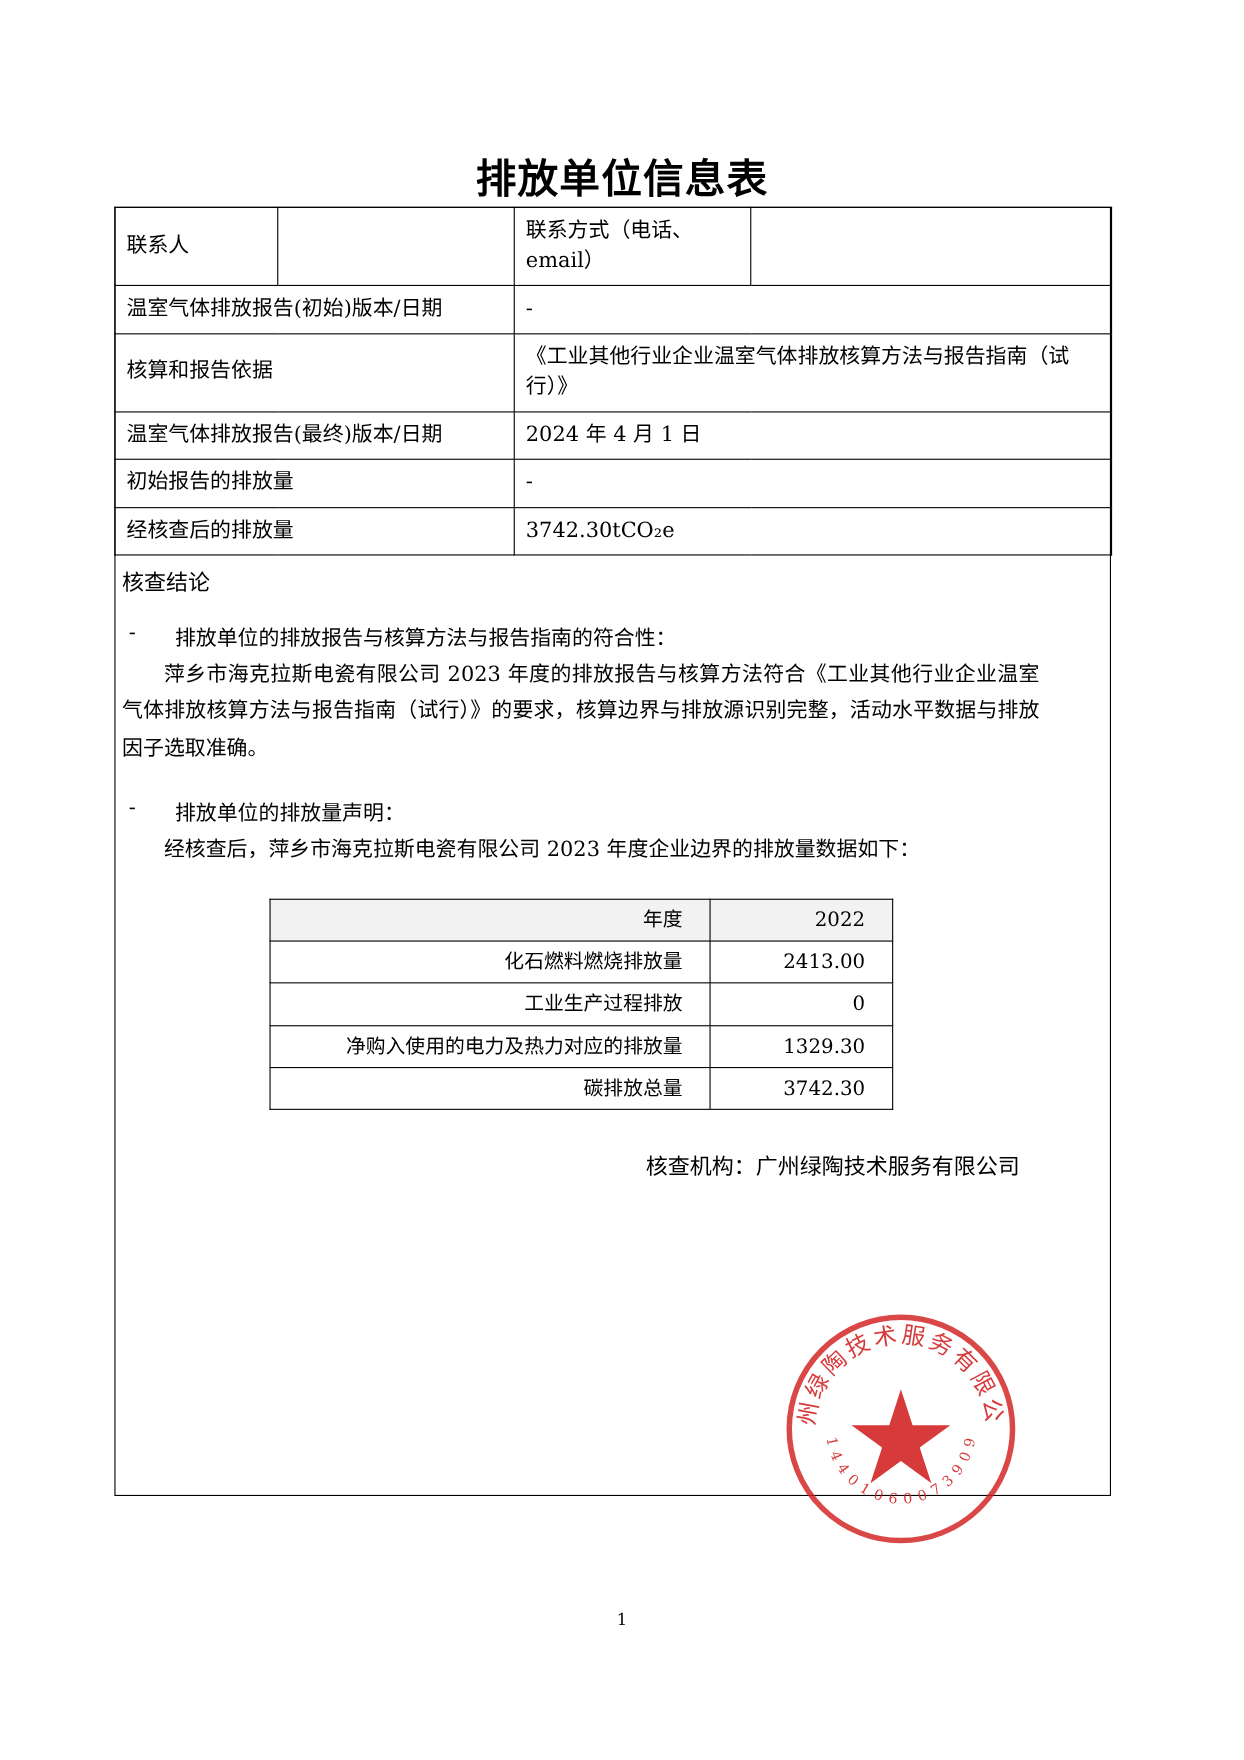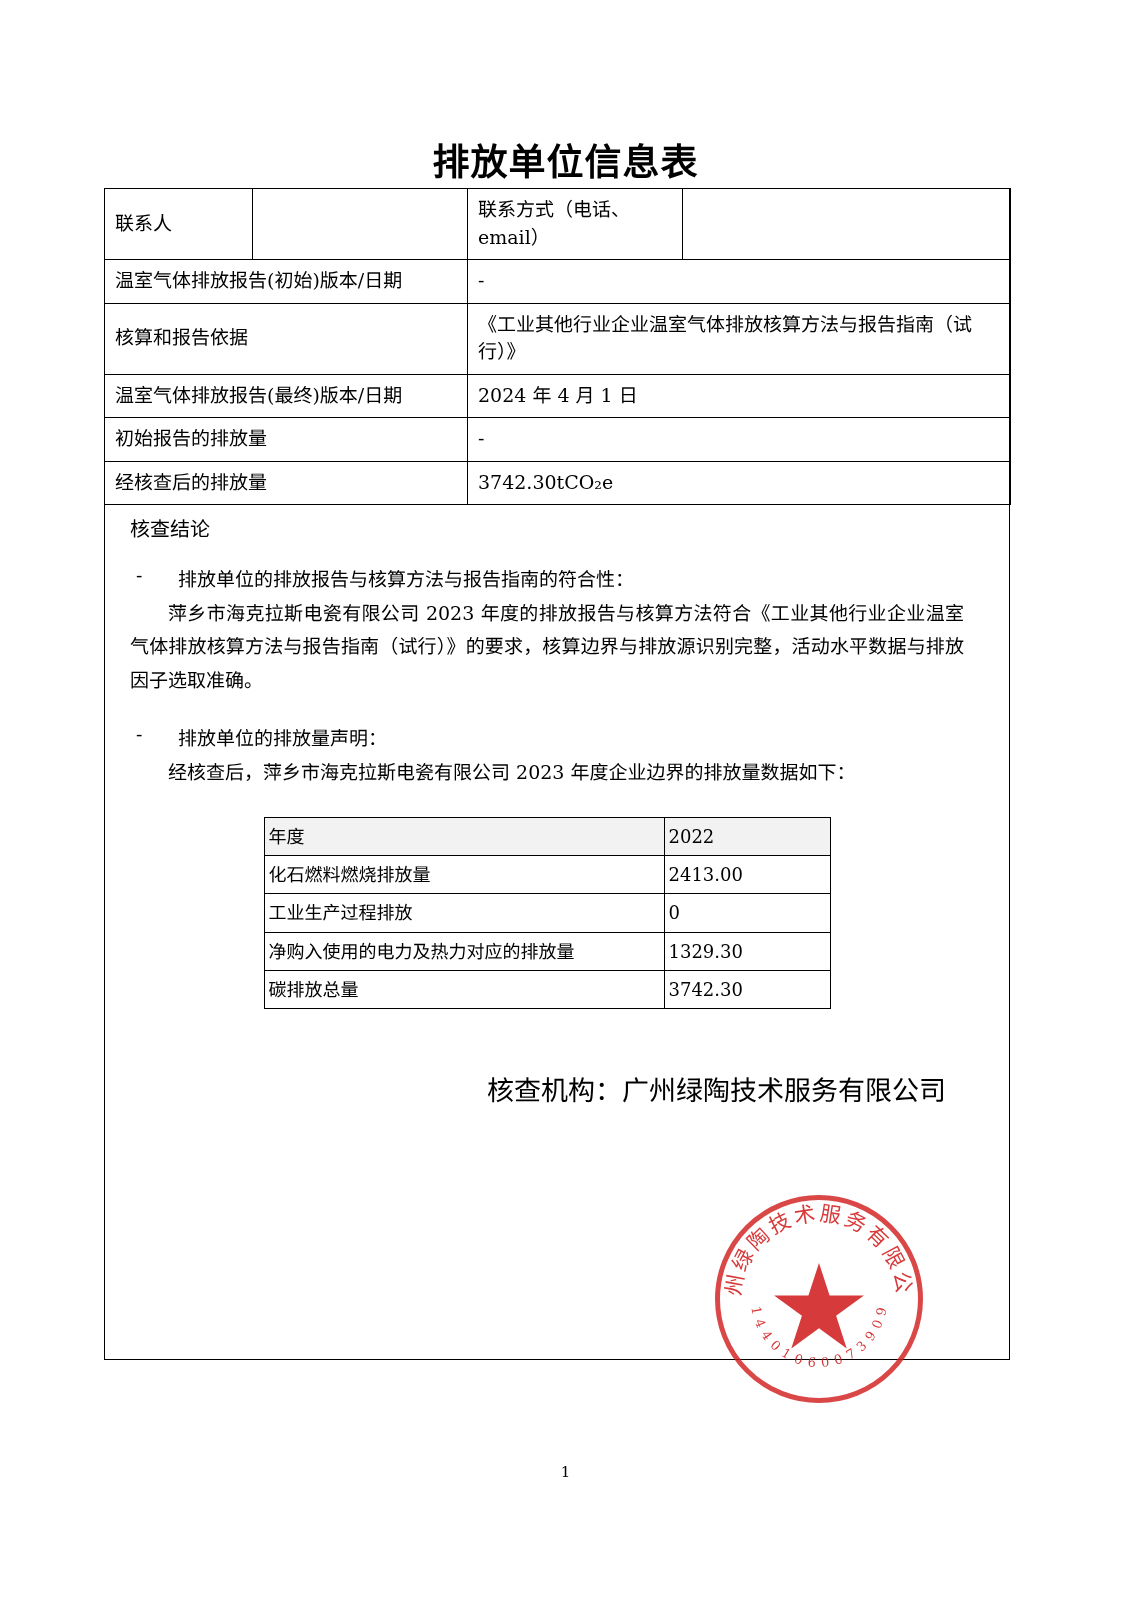--- a/index.html
+++ b/index.html
@@ -59,21 +59,21 @@
     vertical-align: middle;
     line-height: 1.45;
     font-size: 19px;
   }
   td.label { }
   td.center { text-align: center; }
 
   
   .conclusion {
     position: absolute;
-    left: 112px;
+    left: 93px;
     top: 487px;
     width: 870px;
     box-sizing: border-box;
     padding: 0 18px;
     font-size: 19px;
   }
   .conclusion h2 {
     font-size: 20px;
     font-weight: 400;
     margin: 0 0 22px 0;
@@ -108,36 +108,36 @@
   
   table.emissions {
     border-collapse: collapse;
     table-layout: fixed;
     margin: 28px auto 0 auto;
     width: 566px;
     font-size: 18px;
   }
   table.emissions td, table.emissions th {
     border: 1.1px solid #000;
-    padding: 6px 4px;
-    text-align: left;
+    padding: 6px 24px;
+    text-align: right;
     font-weight: 400;
     line-height: 1.4;
   }
   table.emissions thead td {
     background: #f2f2f2;
   }
   .col-item { width: 400px; }
   .col-val { width: 166px; }
 
   .signoff {
-    margin-top: 56px;
+    margin-top: 32px;
     text-align: right;
     padding-right: 18px;
-    font-size: 27px;
+    font-size: 20px;
     line-height: 1.9;
   }
 
   
   .stamp {
     position: absolute;
     left: 715px;
     top: 1195px;
     width: 208px;
     height: 208px;

